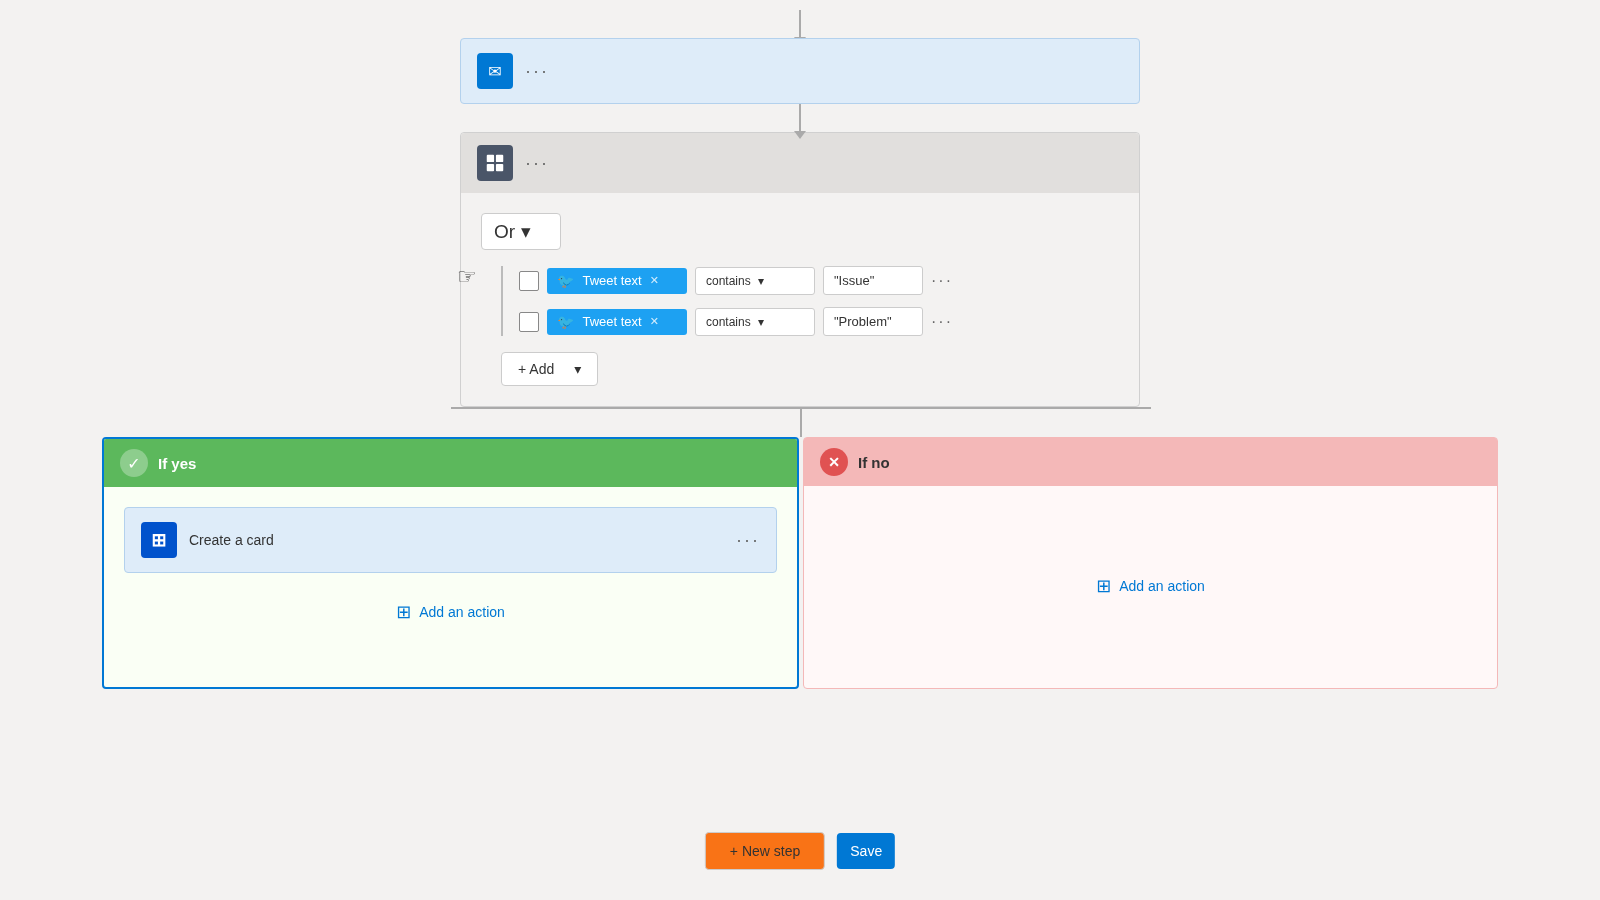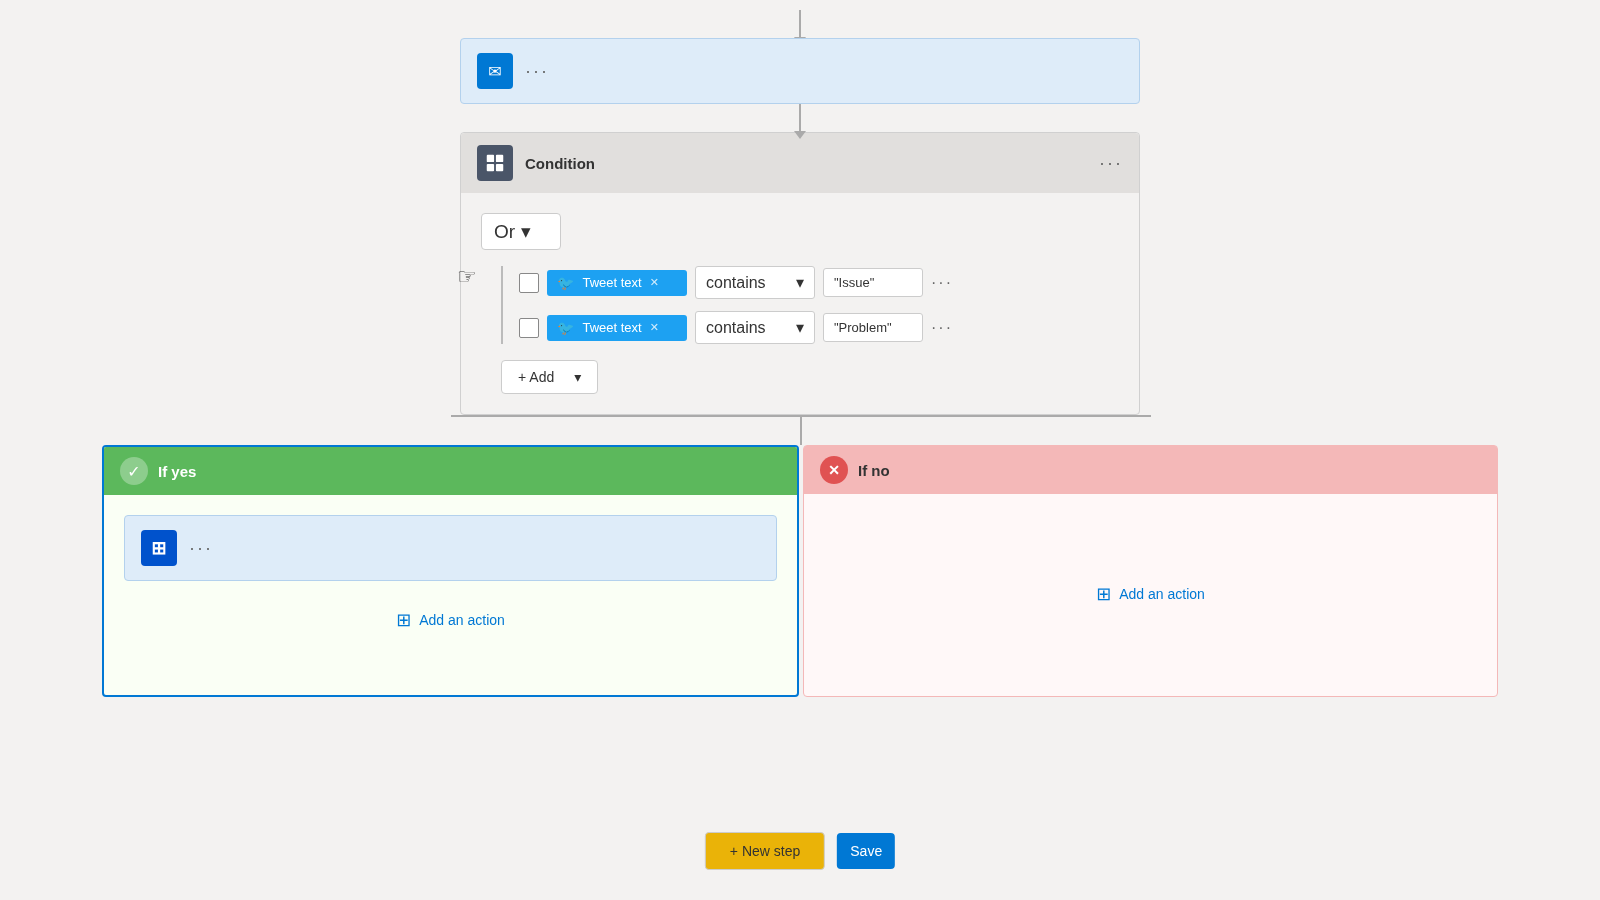--- a/index.html
+++ b/index.html
@@ -173,21 +173,21 @@
       background: white;
       border: 1px solid #ccc;
       border-radius: 3px;
       padding: 6px 10px;
       display: flex;
       align-items: center;
       gap: 6px;
       min-width: 120px;
       cursor: pointer;
     }
-    .cond-select span { flex: 1; font-size: 16px; text-align: right; }
+    .cond-select span { flex: 1; font-size: 12px; }
     .cond-value {
       background: white;
       border: 1px solid #ccc;
       border-radius: 3px;
       padding: 6px 10px;
       font-size: 13px;
       min-width: 100px;
     }
     .cond-more {
       color: #666;
@@ -352,21 +352,21 @@
     .bottom-bar {
       position: absolute;
       bottom: 30px;
       left: 50%;
       transform: translateX(-50%);
       display: flex;
       gap: 12px;
       align-items: center;
     }
     .btn-new-step {
-      background: #eab308;
+      background: #f97316;
       border: 1px solid #ccc;
       border-radius: 4px;
       padding: 10px 24px;
       font-size: 14px;
       cursor: pointer;
       color: #333;
     }
     .btn-save {
       background: #0078d4;
       border: none;
@@ -432,21 +432,20 @@
   <div class="condition-block">
     <div class="condition-header">
       <div class="icon-wrap">
         <svg width="22" height="22" viewBox="0 0 24 24" fill="white">
           <rect x="3" y="3" width="8" height="8" rx="1"></rect>
           <rect x="13" y="3" width="8" height="8" rx="1"></rect>
           <rect x="3" y="13" width="8" height="8" rx="1"></rect>
           <rect x="13" y="13" width="8" height="8" rx="1"></rect>
         </svg>
       </div>
-      <span class="title">Condition</span>
       <span class="more-btn">···</span>
     </div>
     <div class="condition-body">
       <div class="or-dropdown">
         <span>Or</span>
         <span>▾</span>
       </div>
       <div class="condition-rows">
 
         <div class="condition-row">
@@ -493,20 +492,21 @@
     <div class="branch-yes">
       <div class="branch-header-yes">
         <div class="check-icon">✓</div>
         <span class="label">If yes</span>
       </div>
       <div class="branch-yes-body">
         <div class="step-card">
           <div class="icon-wrap">
             <span style="color:white;font-size:18px;font-weight:bold;">⊞</span>
           </div>
+          <span class="title">Create a card</span>
           <span class="more-btn">···</span>
         </div>
         <div class="add-action-btn">
           <span class="add-action-icon">⊞</span>
           <span>Add an action</span>
         </div>
       </div>
     </div>
 
     <div class="branch-no">

